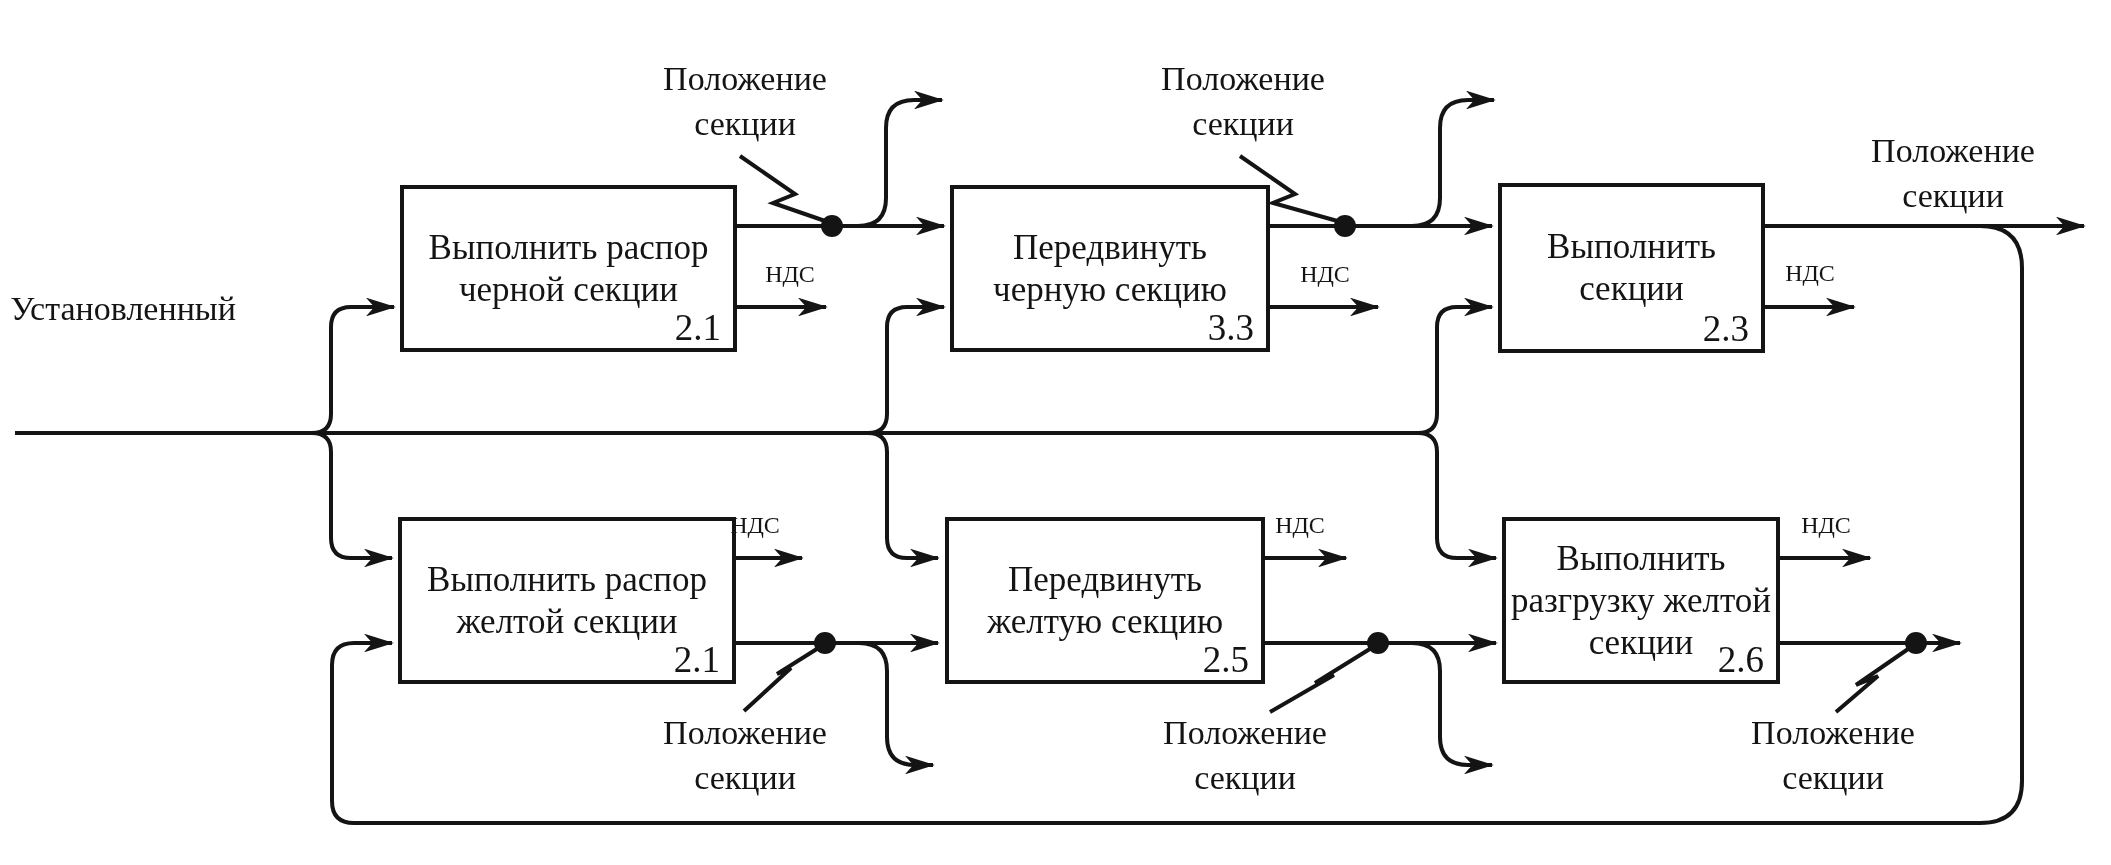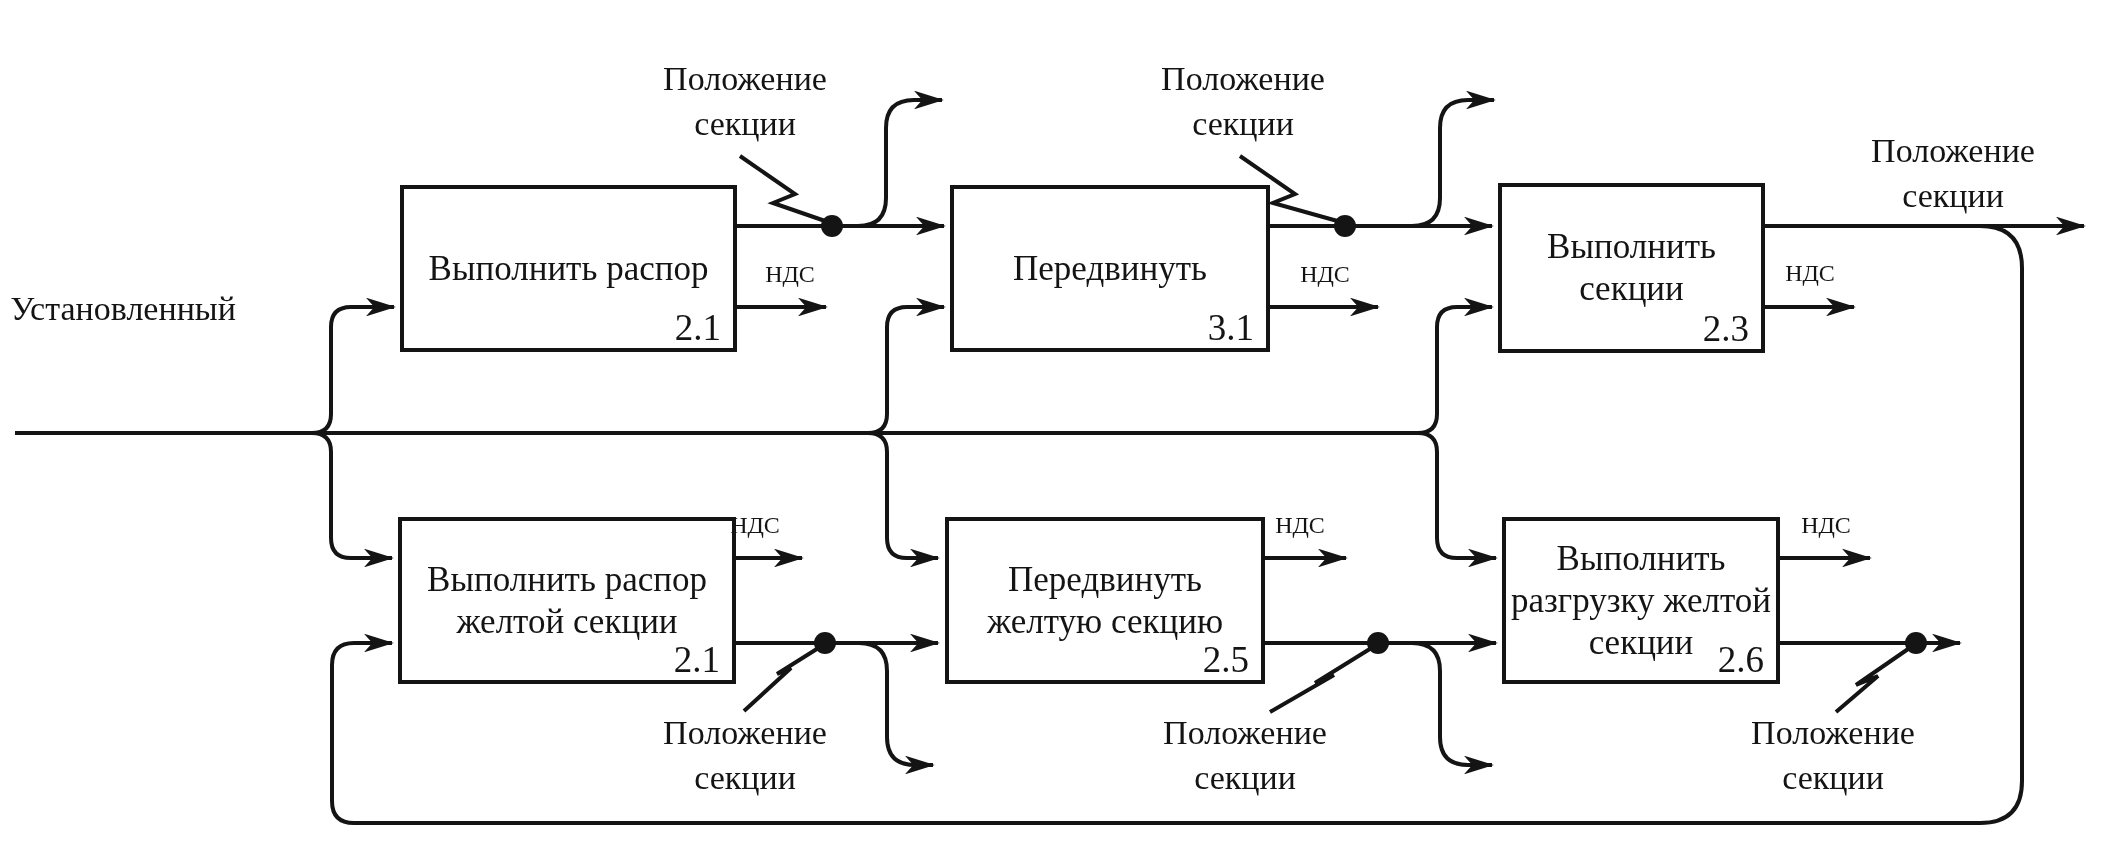--- a/index.html
+++ b/index.html
@@ -94,29 +94,31 @@
     <circle class="dot" cx="832" cy="226" r="11"></circle>
     <circle class="dot" cx="1345" cy="226" r="11"></circle>
     <circle class="dot" cx="825" cy="643" r="11"></circle>
     <circle class="dot" cx="1378" cy="643" r="11"></circle>
     <circle class="dot" cx="1916" cy="643" r="11"></circle>
   </svg>
 
   <div class="pbox b21">
     <div class="btxt">
       <span>Выполнить распор</span>
+      <span>черной секции</span>
     </div>
     <span class="num">2.1</span>
   </div>
 
   <div class="pbox b22">
     <div class="btxt">
       <span>Передвинуть</span>
+      <span>черную секцию</span>
     </div>
-    <span class="num">3.1</span>
+    <span class="num">3.3</span>
   </div>
 
   <div class="pbox b23">
     <div class="btxt">
       <span>Выполнить</span>
       <span>секции</span>
     </div>
     <span class="num">2.3</span>
   </div>
 

